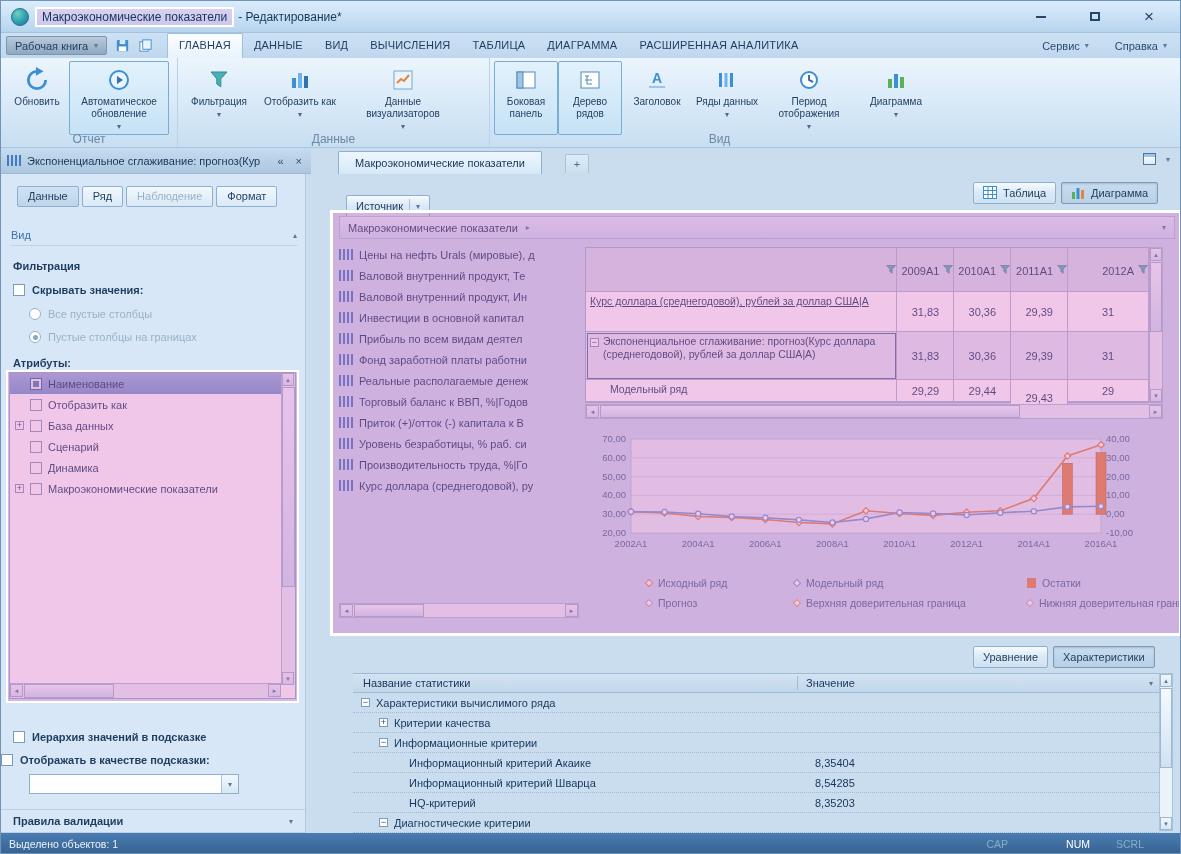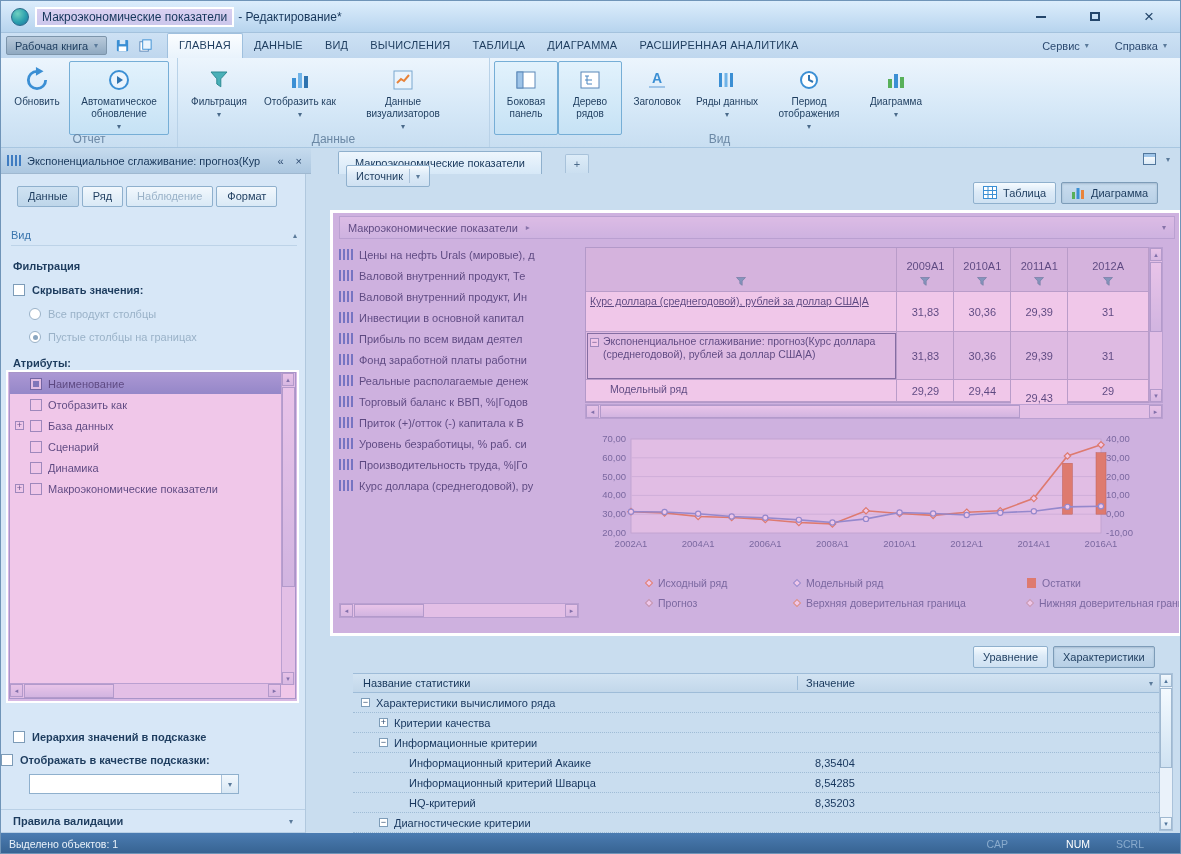--- a/index.html
+++ b/index.html
@@ -136,21 +136,21 @@
   .bars-icon { width:14px; height:11px; flex:0 0 14px;
                background:repeating-linear-gradient(90deg,#3f7cc1 0 2px,rgba(0,0,0,0) 2px 4px); }
   .series-label { white-space:nowrap; }
 
   
   .pivot { position:absolute; left:584px; top:246px; width:564px; background:#fff;
            border:1px solid #9fb6cc; border-right:none; }
   .pt-row { display:flex; }
   .pt-cell { border-right:1px solid #a9bccd; border-bottom:1px solid #a9bccd; overflow:hidden; }
   .pt-head .pt-cell { background:#d4e0ec; }
-  .pt-hcell { height:44px; display:flex; flex-direction:column; align-items:center; justify-content:flex-end;
+  .pt-hcell { height:44px; display:flex; flex-direction:row; align-items:center; justify-content:flex-end;
               padding:3px 0; gap:4px; }
   .pt-hcell .pt-year { font-size:11px; margin-top:2px; }
   .pt-body { background:#fff; display:flex; align-items:center; }
   .pt-val { justify-content:center; font-size:11px; }
   .pt-labelcol { padding:3px 4px; align-items:flex-start; display:flex; gap:4px; }
   .pt-label { font-size:10.5px; line-height:13px; white-space:normal; }
   .pt-label.ind { padding-left:20px; }
   .pt-row.sel .pt-body { background:#e3ebf4; }
   .pt-cell.selcell { outline:1px solid #55718f; outline-offset:-2px; }
   .pt-labelcol .texp { margin-top:3px; }
@@ -397,21 +397,21 @@
     </div>
     <div class="row-flex" style="left:12px;top:86px">
       <span class="lbl-bold">Фильтрация</span>
     </div>
     <div class="row-flex" style="left:12px;top:110px">
       <span class="cb"></span>
       <span class="lbl-bold">Скрывать значения:</span>
     </div>
     <div class="row-flex" style="left:28px;top:134px">
       <span class="radio"></span>
-      <span class="txt-dis">Все продукт столбцы</span>
+      <span class="txt-dis">Все пустые столбцы</span>
     </div>
     <div class="row-flex" style="left:28px;top:157px">
       <span class="radio on"></span>
       <span class="txt-dis">Пустые столбцы на границах</span>
     </div>
     <div class="row-flex" style="left:12px;top:183px">
       <span class="lbl-bold">Атрибуты:</span>
     </div>
     <div class="attr-list">
       <div class="attr-row sel">
@@ -471,21 +471,21 @@
       <span class="dd">
           <span class="arr">▾</span>
         </span>
     </div>
     <div class="validation">
       <span class="lbl-bold">Правила валидации</span>
       <span class="arr">▾</span>
     </div>
   </div>
 
-  <div class="btn3d" style="left:345px;top:164px">
+  <div class="btn3d" style="left:345px;top:194px">
     <span>Источник</span>
     <span class="split-sep"></span>
     <span class="arr">▾</span>
   </div>
   <div class="btn3d" style="left:972px;top:181px">
     <span>
       <svg width="14" height="13" viewBox="0 0 14 13">
           <rect x="0.5" y="0.5" width="13" height="12" fill="#ffffff" stroke="#3b8fd4"></rect>
           <path d="M0.5 4.5h13M0.5 8.5h13M5 0.5v12M9.5 0.5v12" stroke="#3b8fd4"></path>
         </svg>

